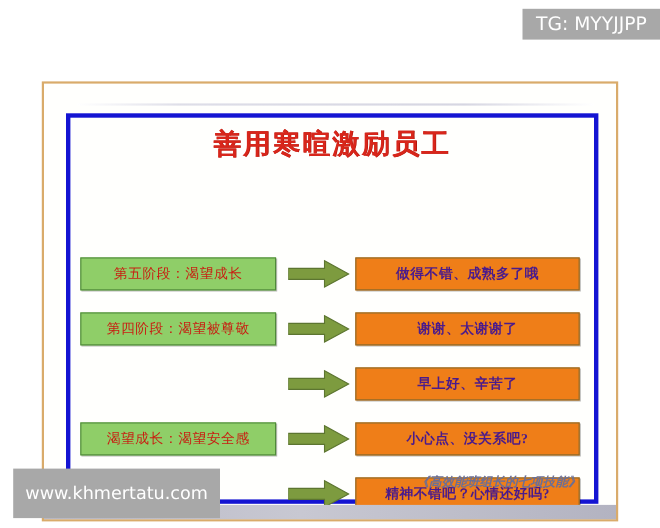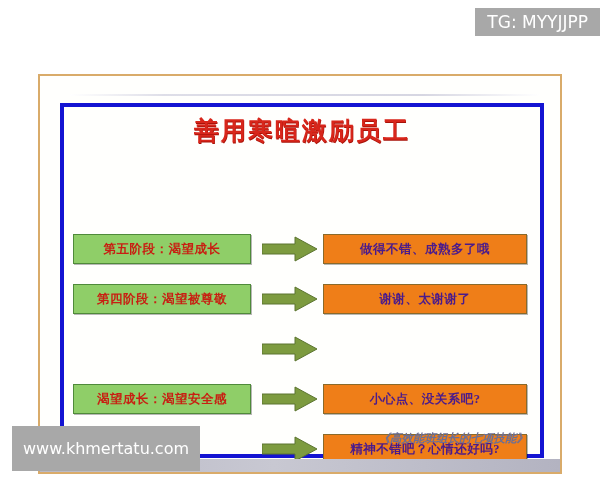--- a/index.html
+++ b/index.html
@@ -98,21 +98,21 @@
     background: #8fce68;
     border: 1px solid #4f8a3a;
     box-shadow: 1px 1px 0 rgba(0,0,0,0.28);
     display: flex;
     align-items: center;
     justify-content: center;
     box-sizing: border-box;
   }
   .stage-box .label {
     font-size: 12.5px;
-    font-weight: bold;
+    font-weight: normal;
     color: #c81f12;
     white-space: nowrap;
     letter-spacing: 0.5px;
   }
 
   
   .arrow-wrap {
     position: absolute;
     left: 222px;
     width: 60px;
@@ -222,20 +222,23 @@
         <span class="label">谢谢、太谢谢了</span>
       </div>
     </div>
 
     <div class="row">
       <div class="arrow-wrap">
         <svg class="arrow-svg" width="56" height="26" viewBox="0 0 56 26" aria-hidden="true">
           <polygon points="0,8 33,8 33,1 55,13 33,25 33,18 0,18" fill="#7d9b3f" stroke="#5c7530" stroke-width="1"></polygon>
         </svg>
       </div>
+      <div class="phrase-box">
+        <span class="label">早上好、辛苦了</span>
+      </div>
     </div>
 
     <div class="row">
       <div class="stage-box">
         <span class="label">渴望成长：渴望安全感</span>
       </div>
       <div class="arrow-wrap">
         <svg class="arrow-svg" width="56" height="26" viewBox="0 0 56 26" aria-hidden="true">
           <polygon points="0,8 33,8 33,1 55,13 33,25 33,18 0,18" fill="#7d9b3f" stroke="#5c7530" stroke-width="1"></polygon>
         </svg>

